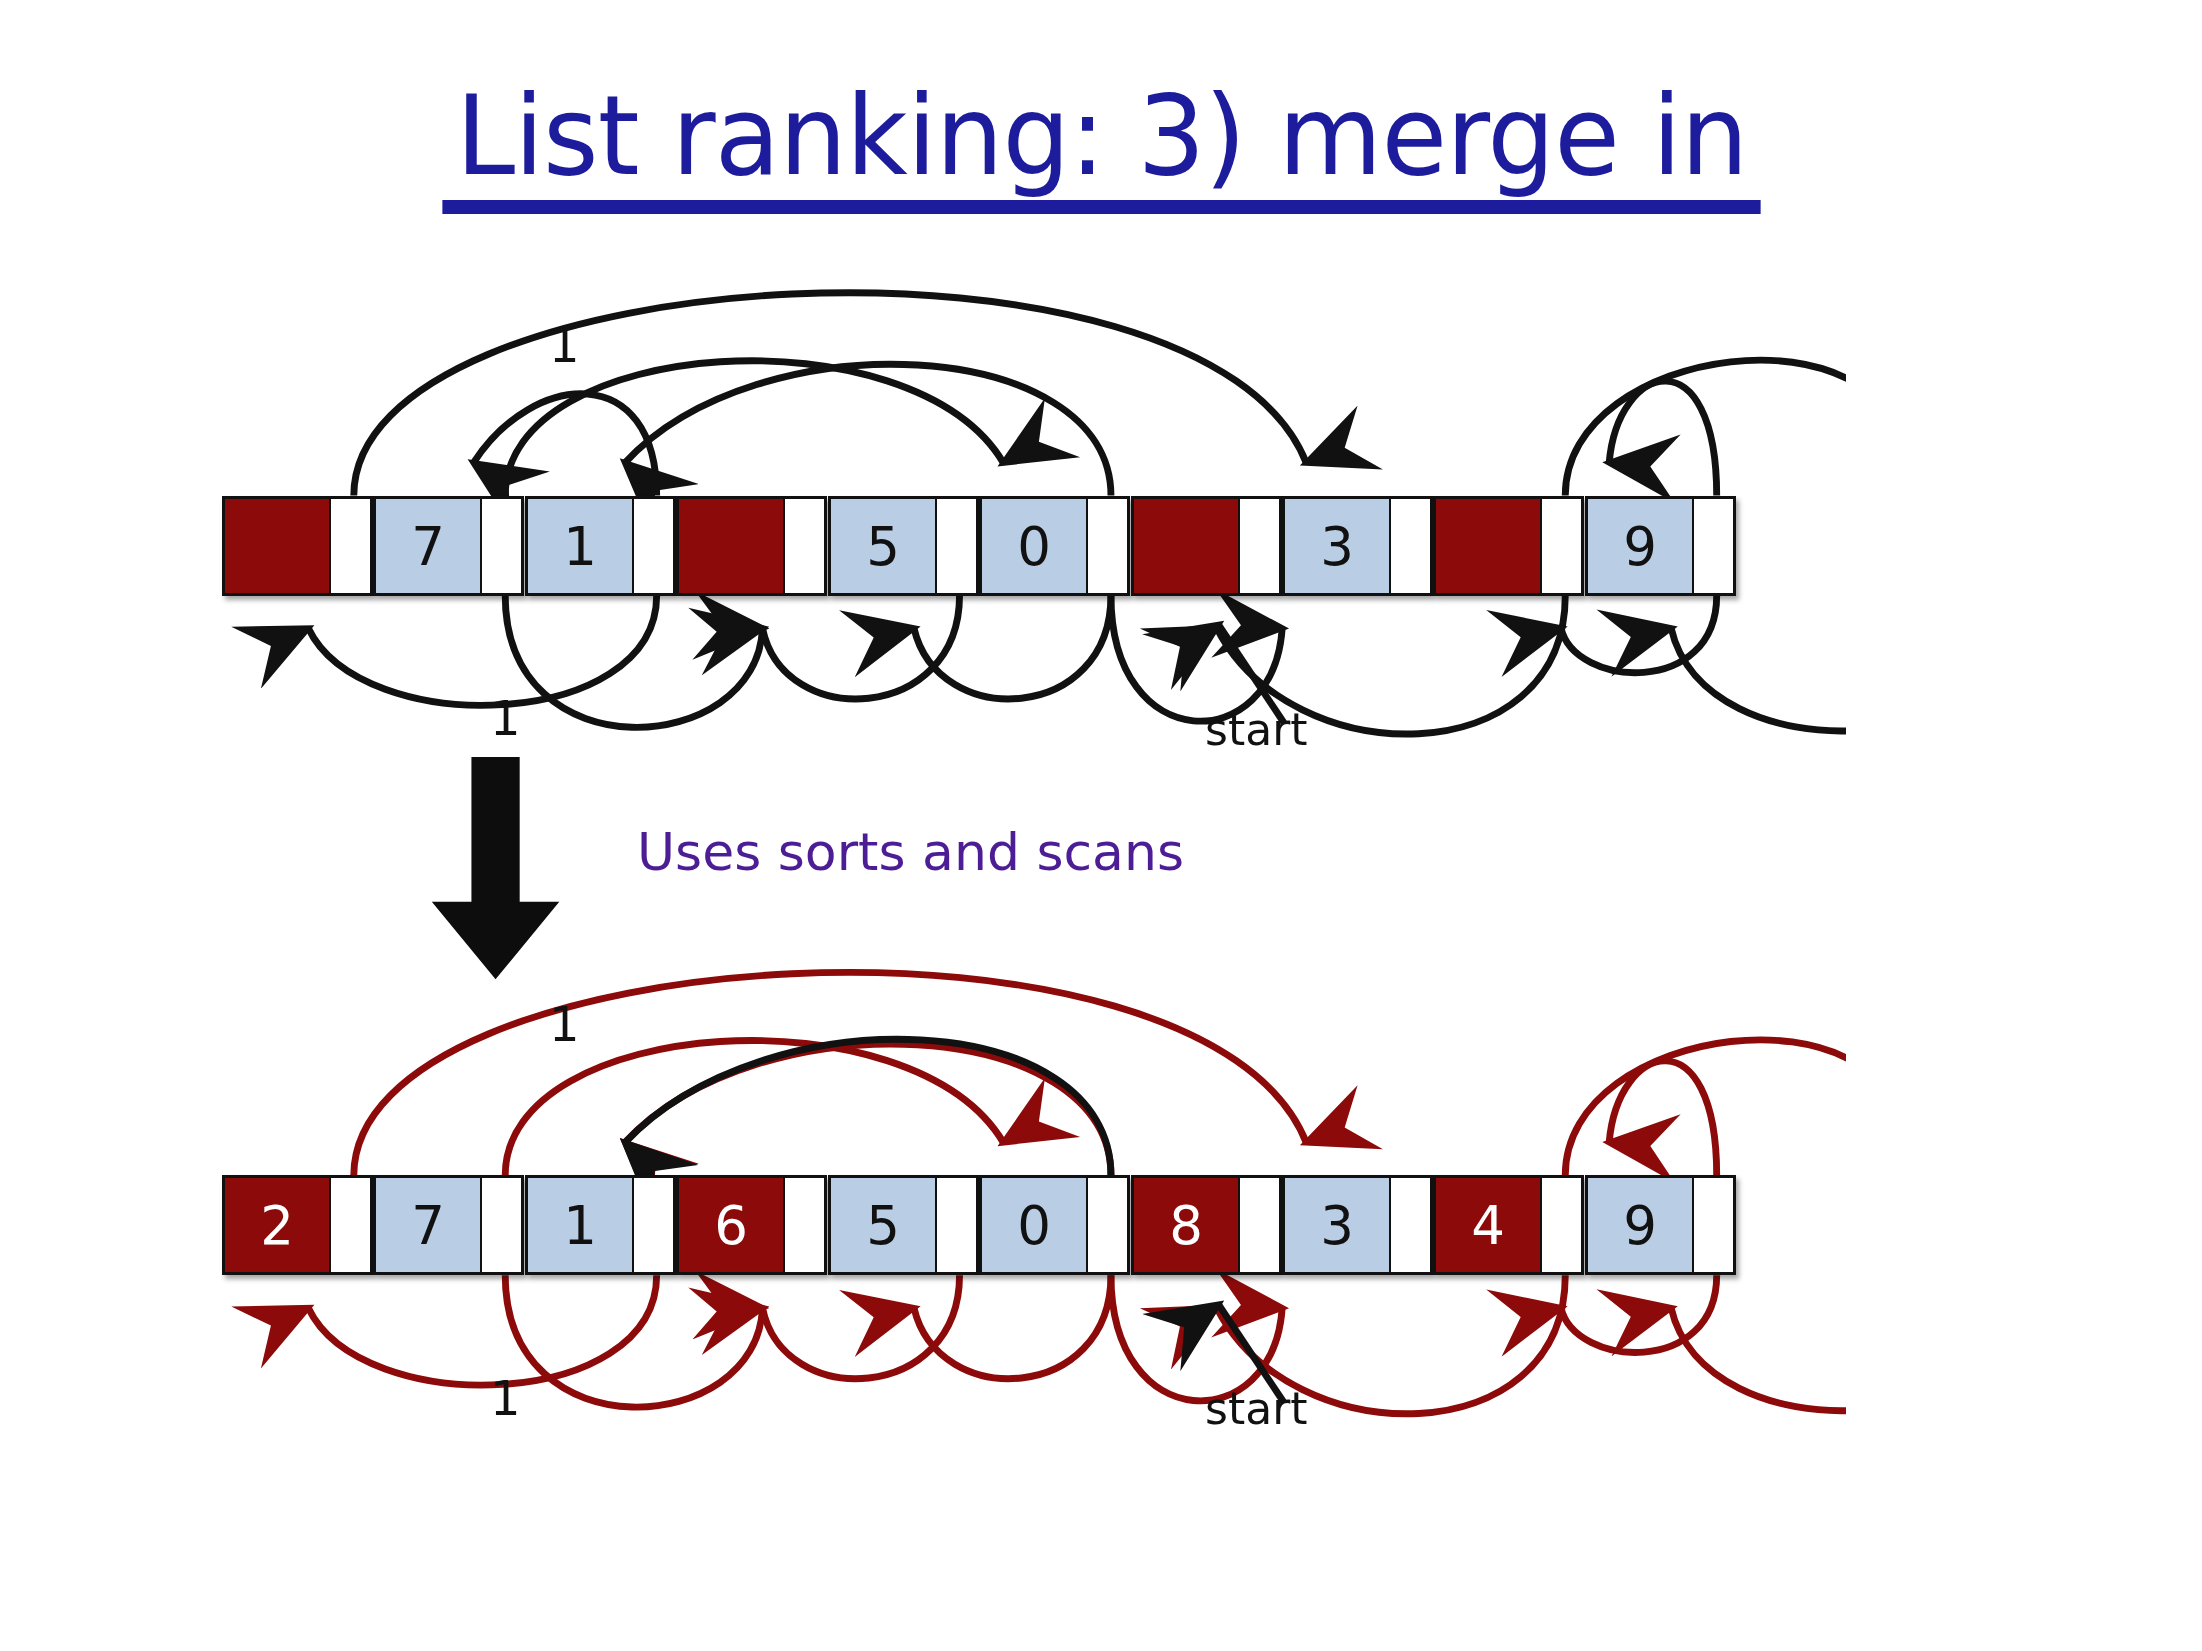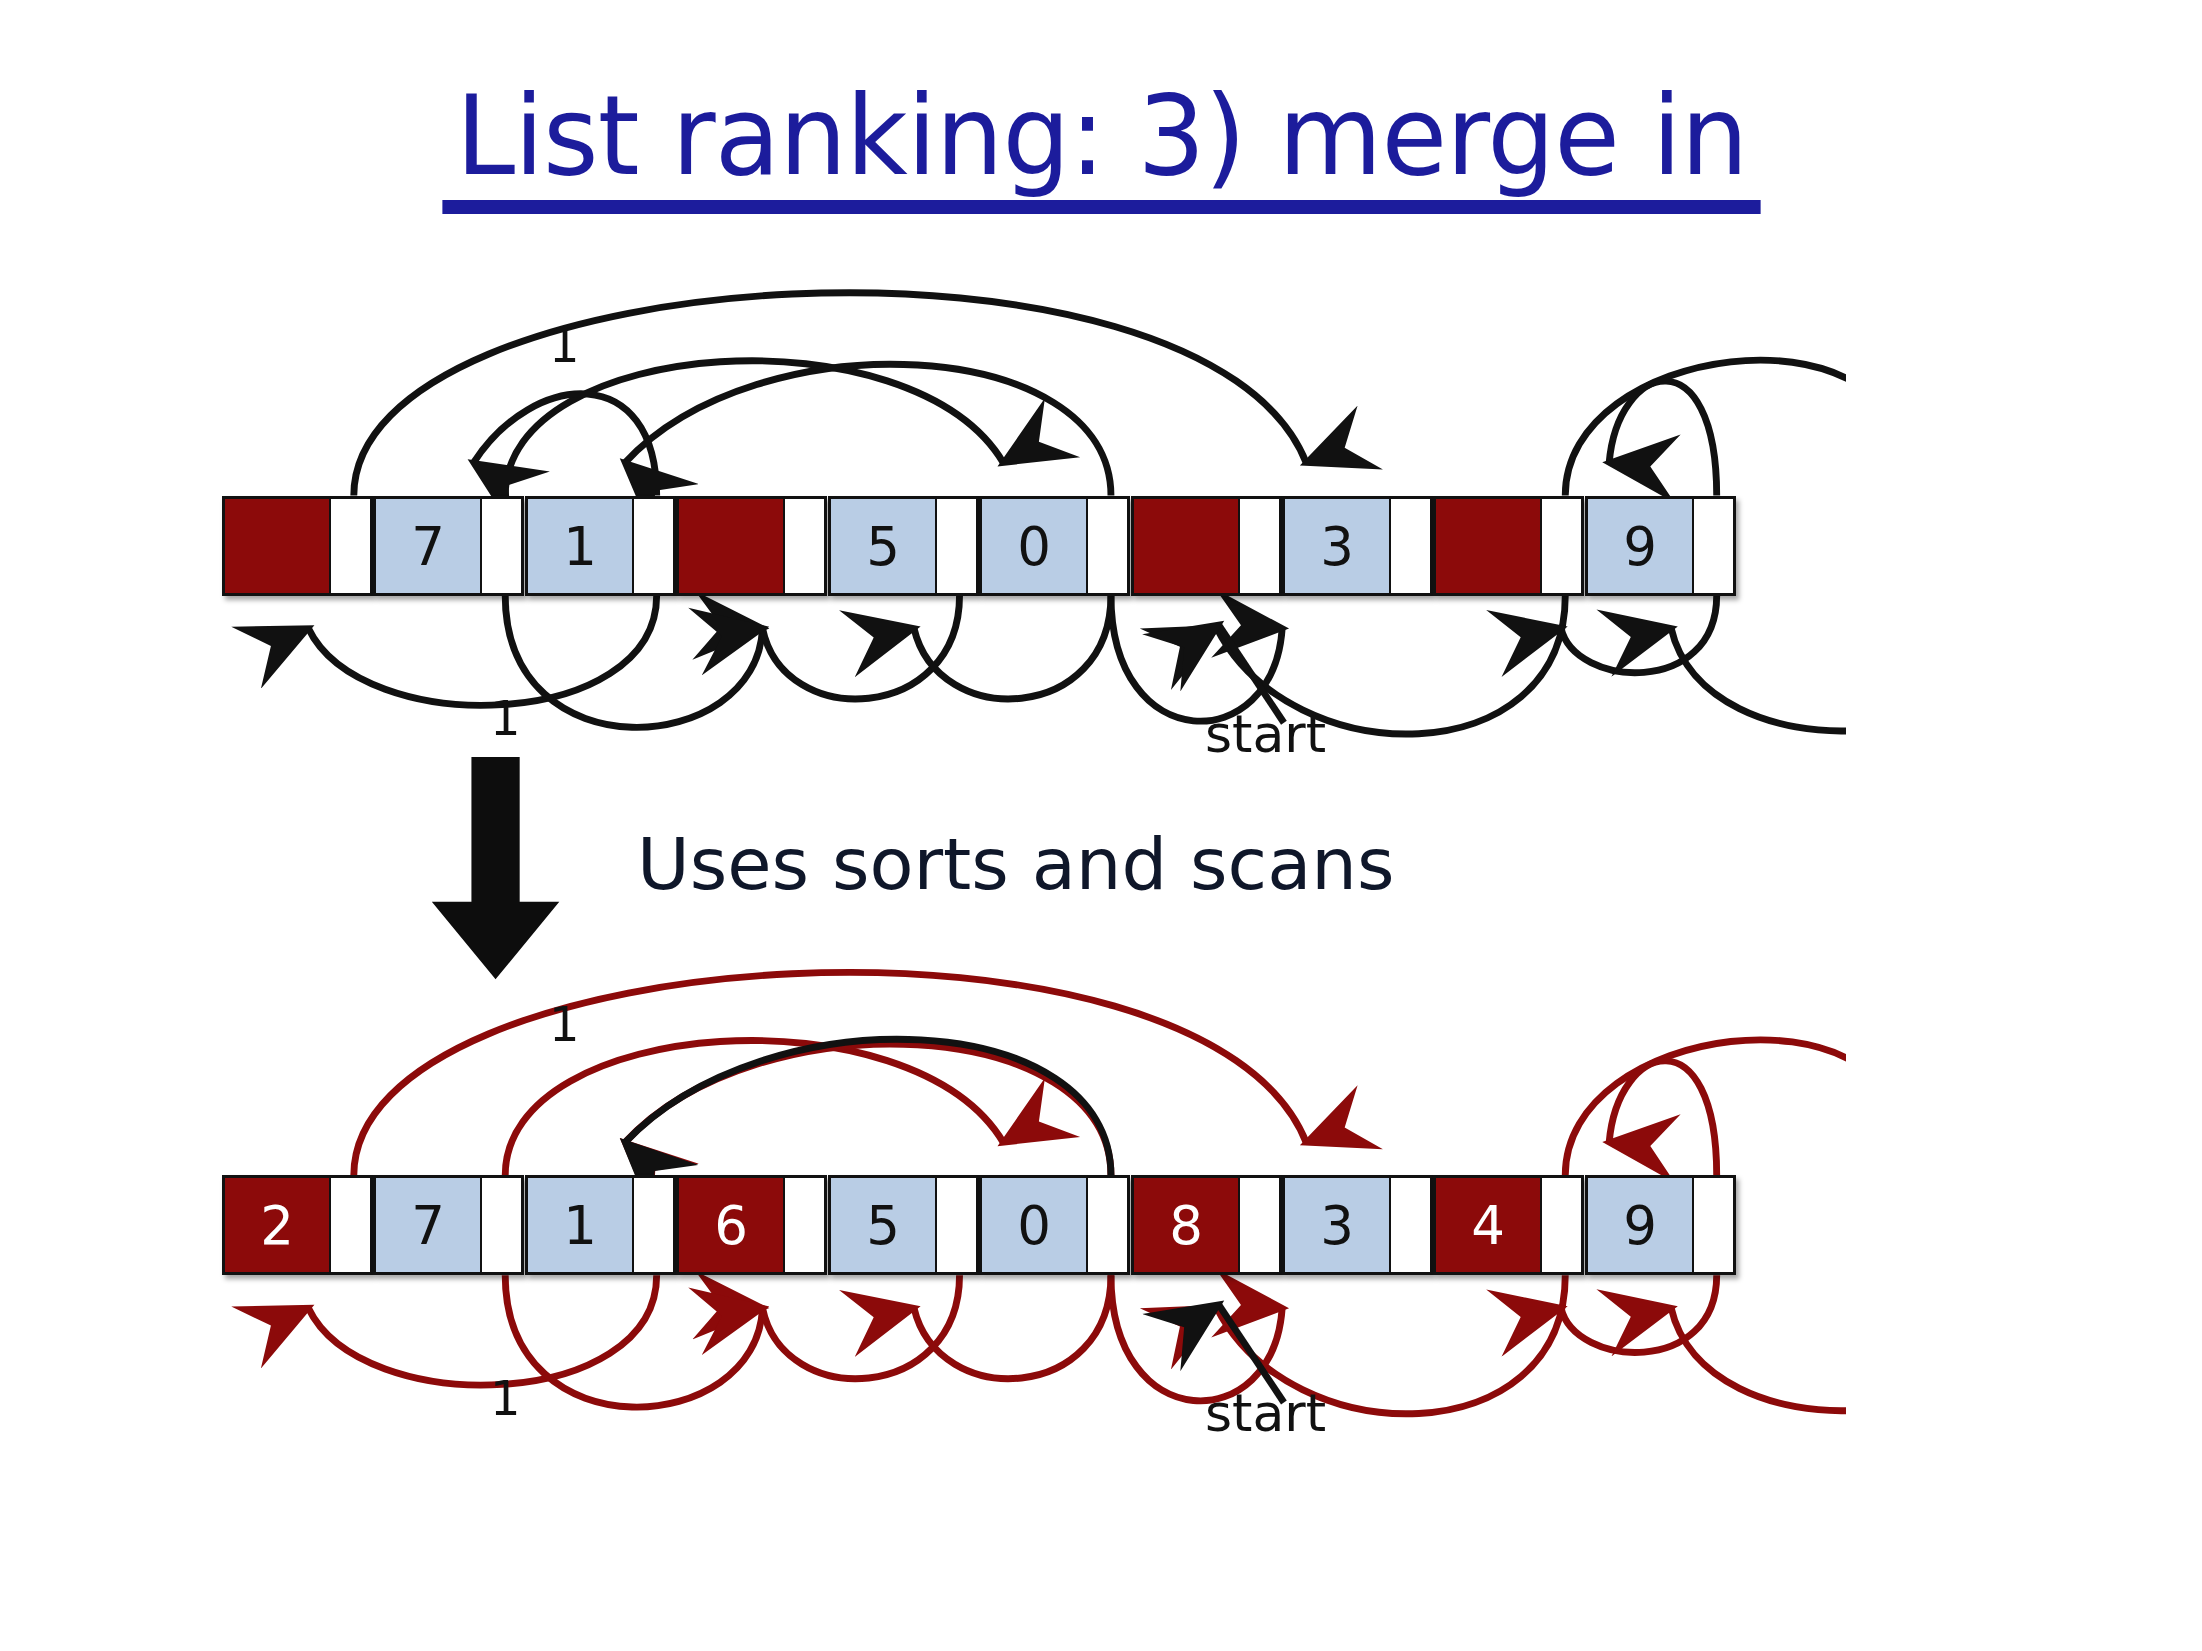--- a/index.html
+++ b/index.html
@@ -94,28 +94,28 @@
   }
 
   
   .annot {
     position: absolute;
     font-family: "DejaVu Sans", sans-serif;
     color: #111111;
     white-space: nowrap;
   }
   .lbl-1 { font-size: 48px; }
-  .lbl-start { font-size: 52px; }
+  .lbl-start { font-size: 44px; }
   #middle-text {
     position: absolute;
     left: 637px;
     top: 822px;
     font-family: "DejaVu Sans", sans-serif;
-    font-size: 72px;
-    color: #0f172a;
+    font-size: 52px;
+    color: #4c1d95;
     white-space: nowrap;
   }
 
   
   #down-arrow { position: absolute; left: 430px; top: 757px; }
 </style>
 </head>
 <body>
 
 <div id="slide">

